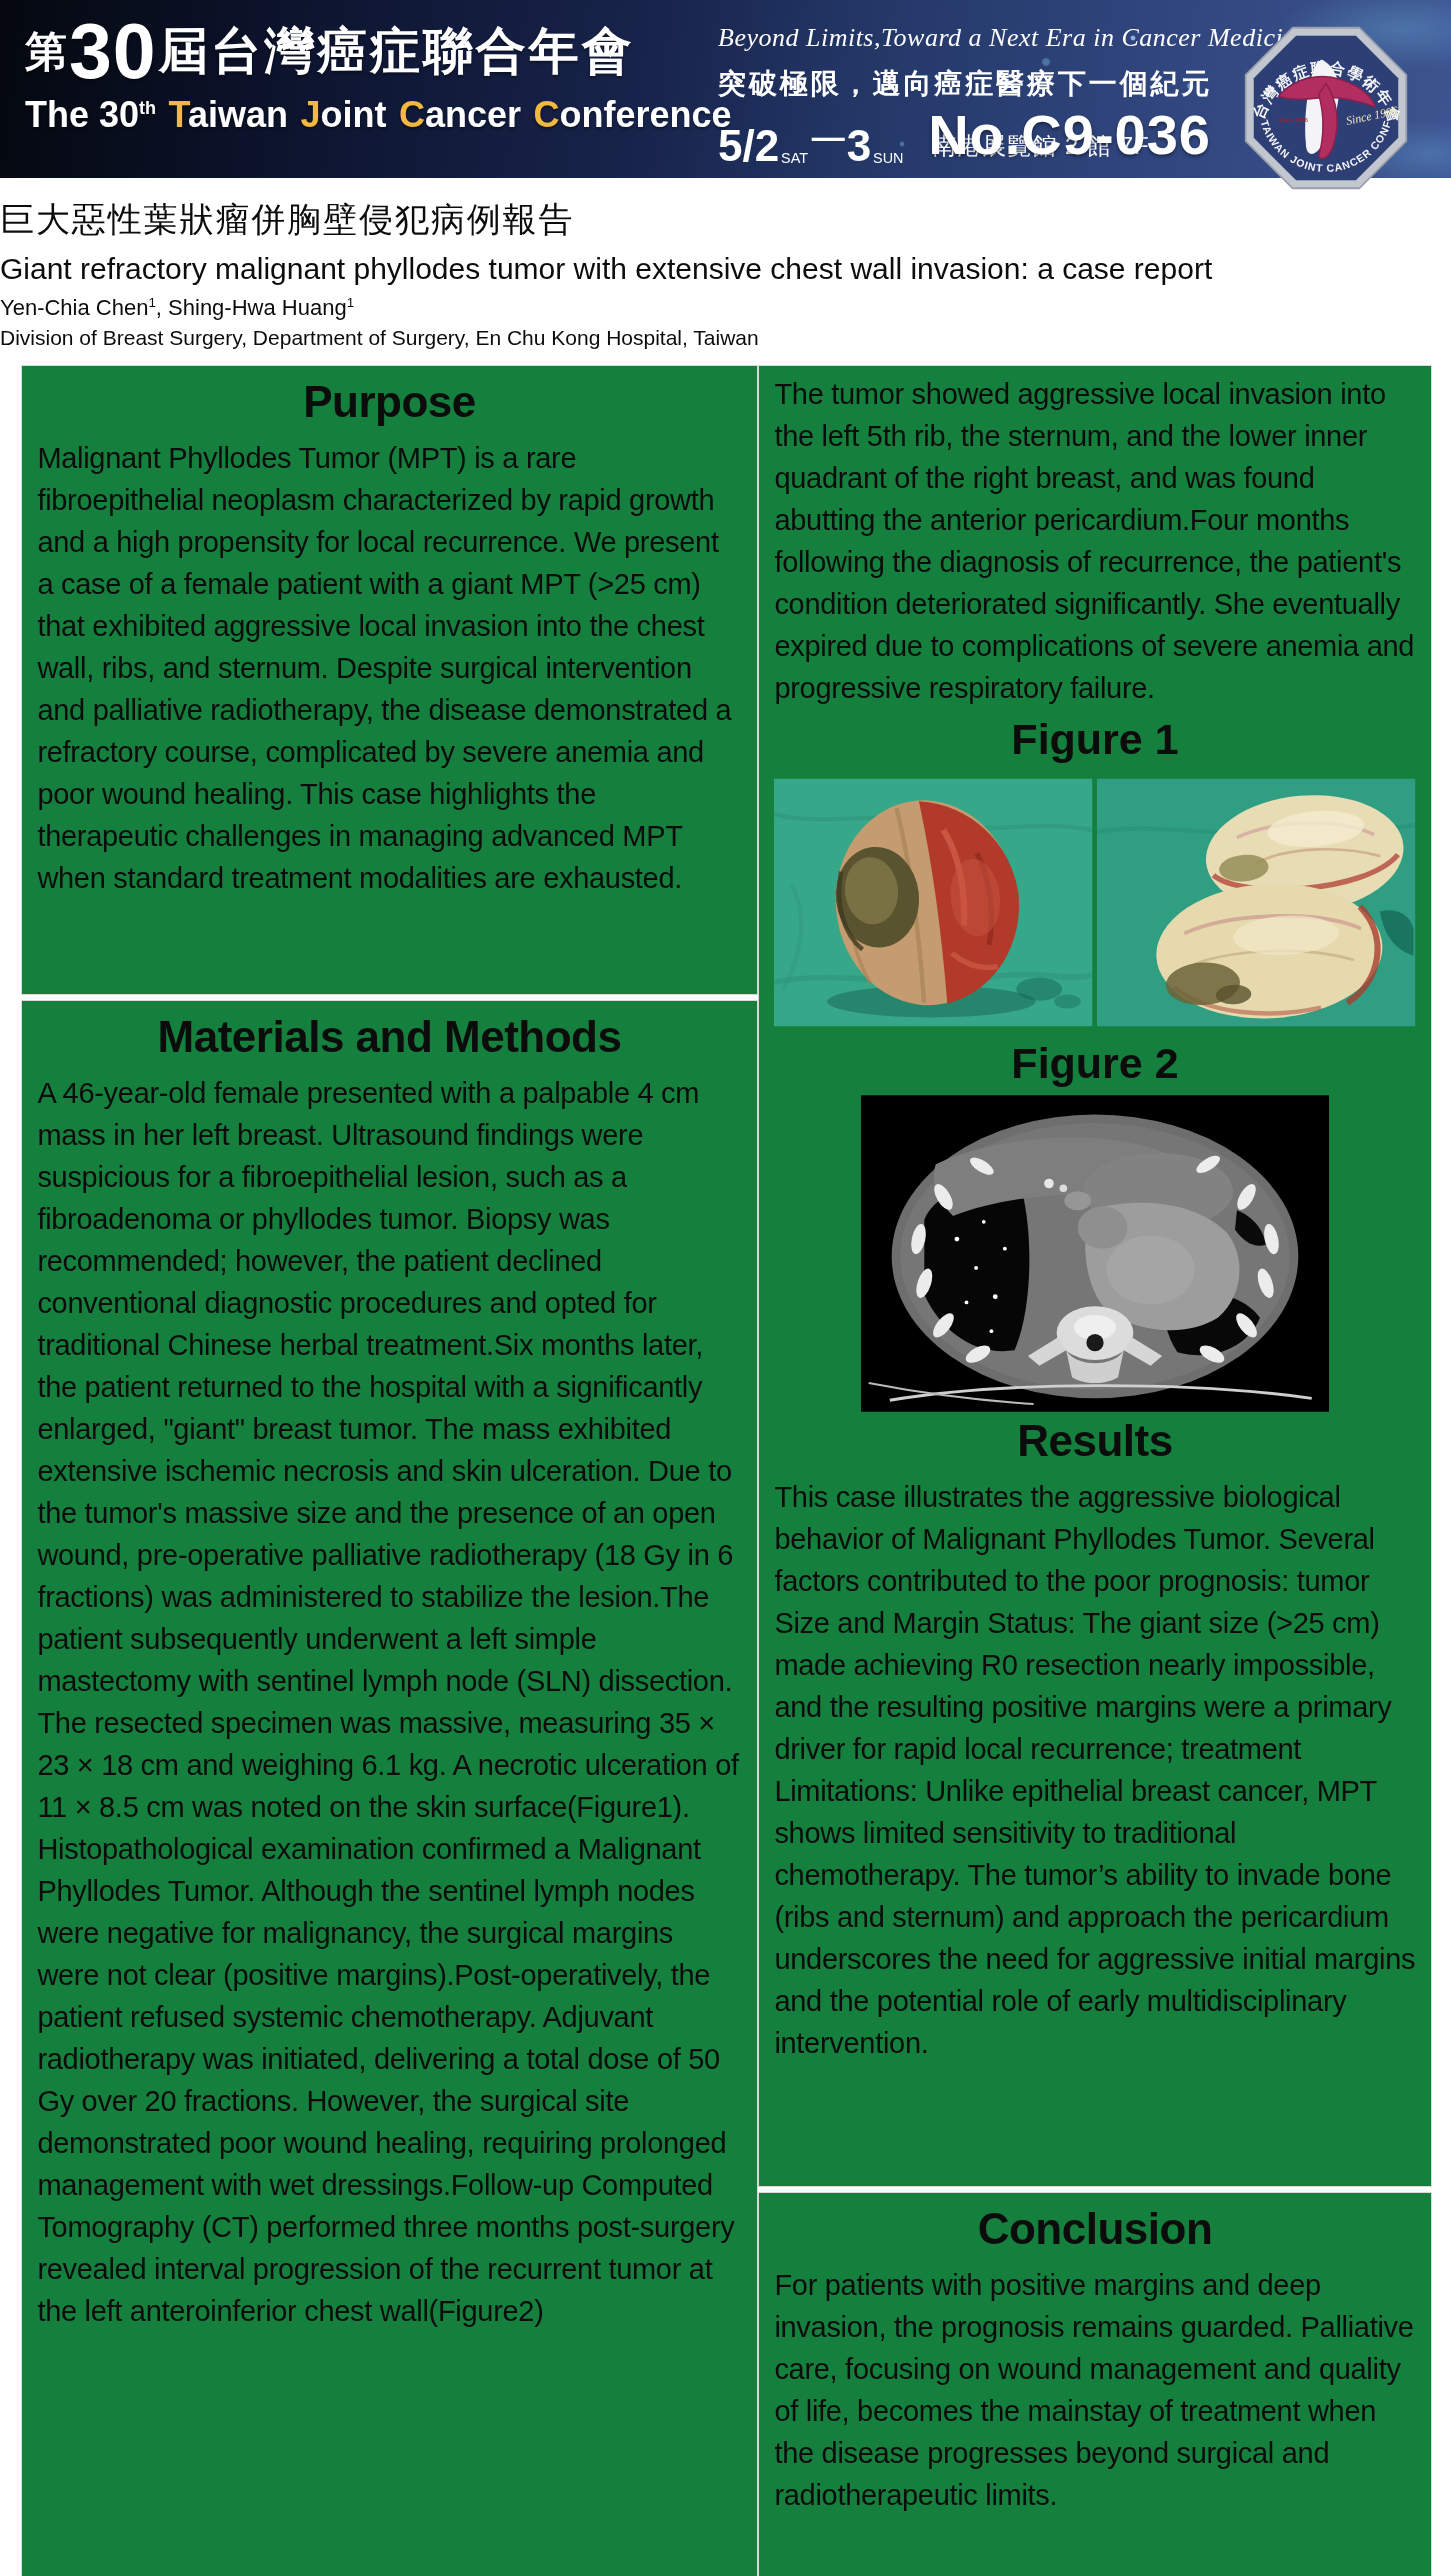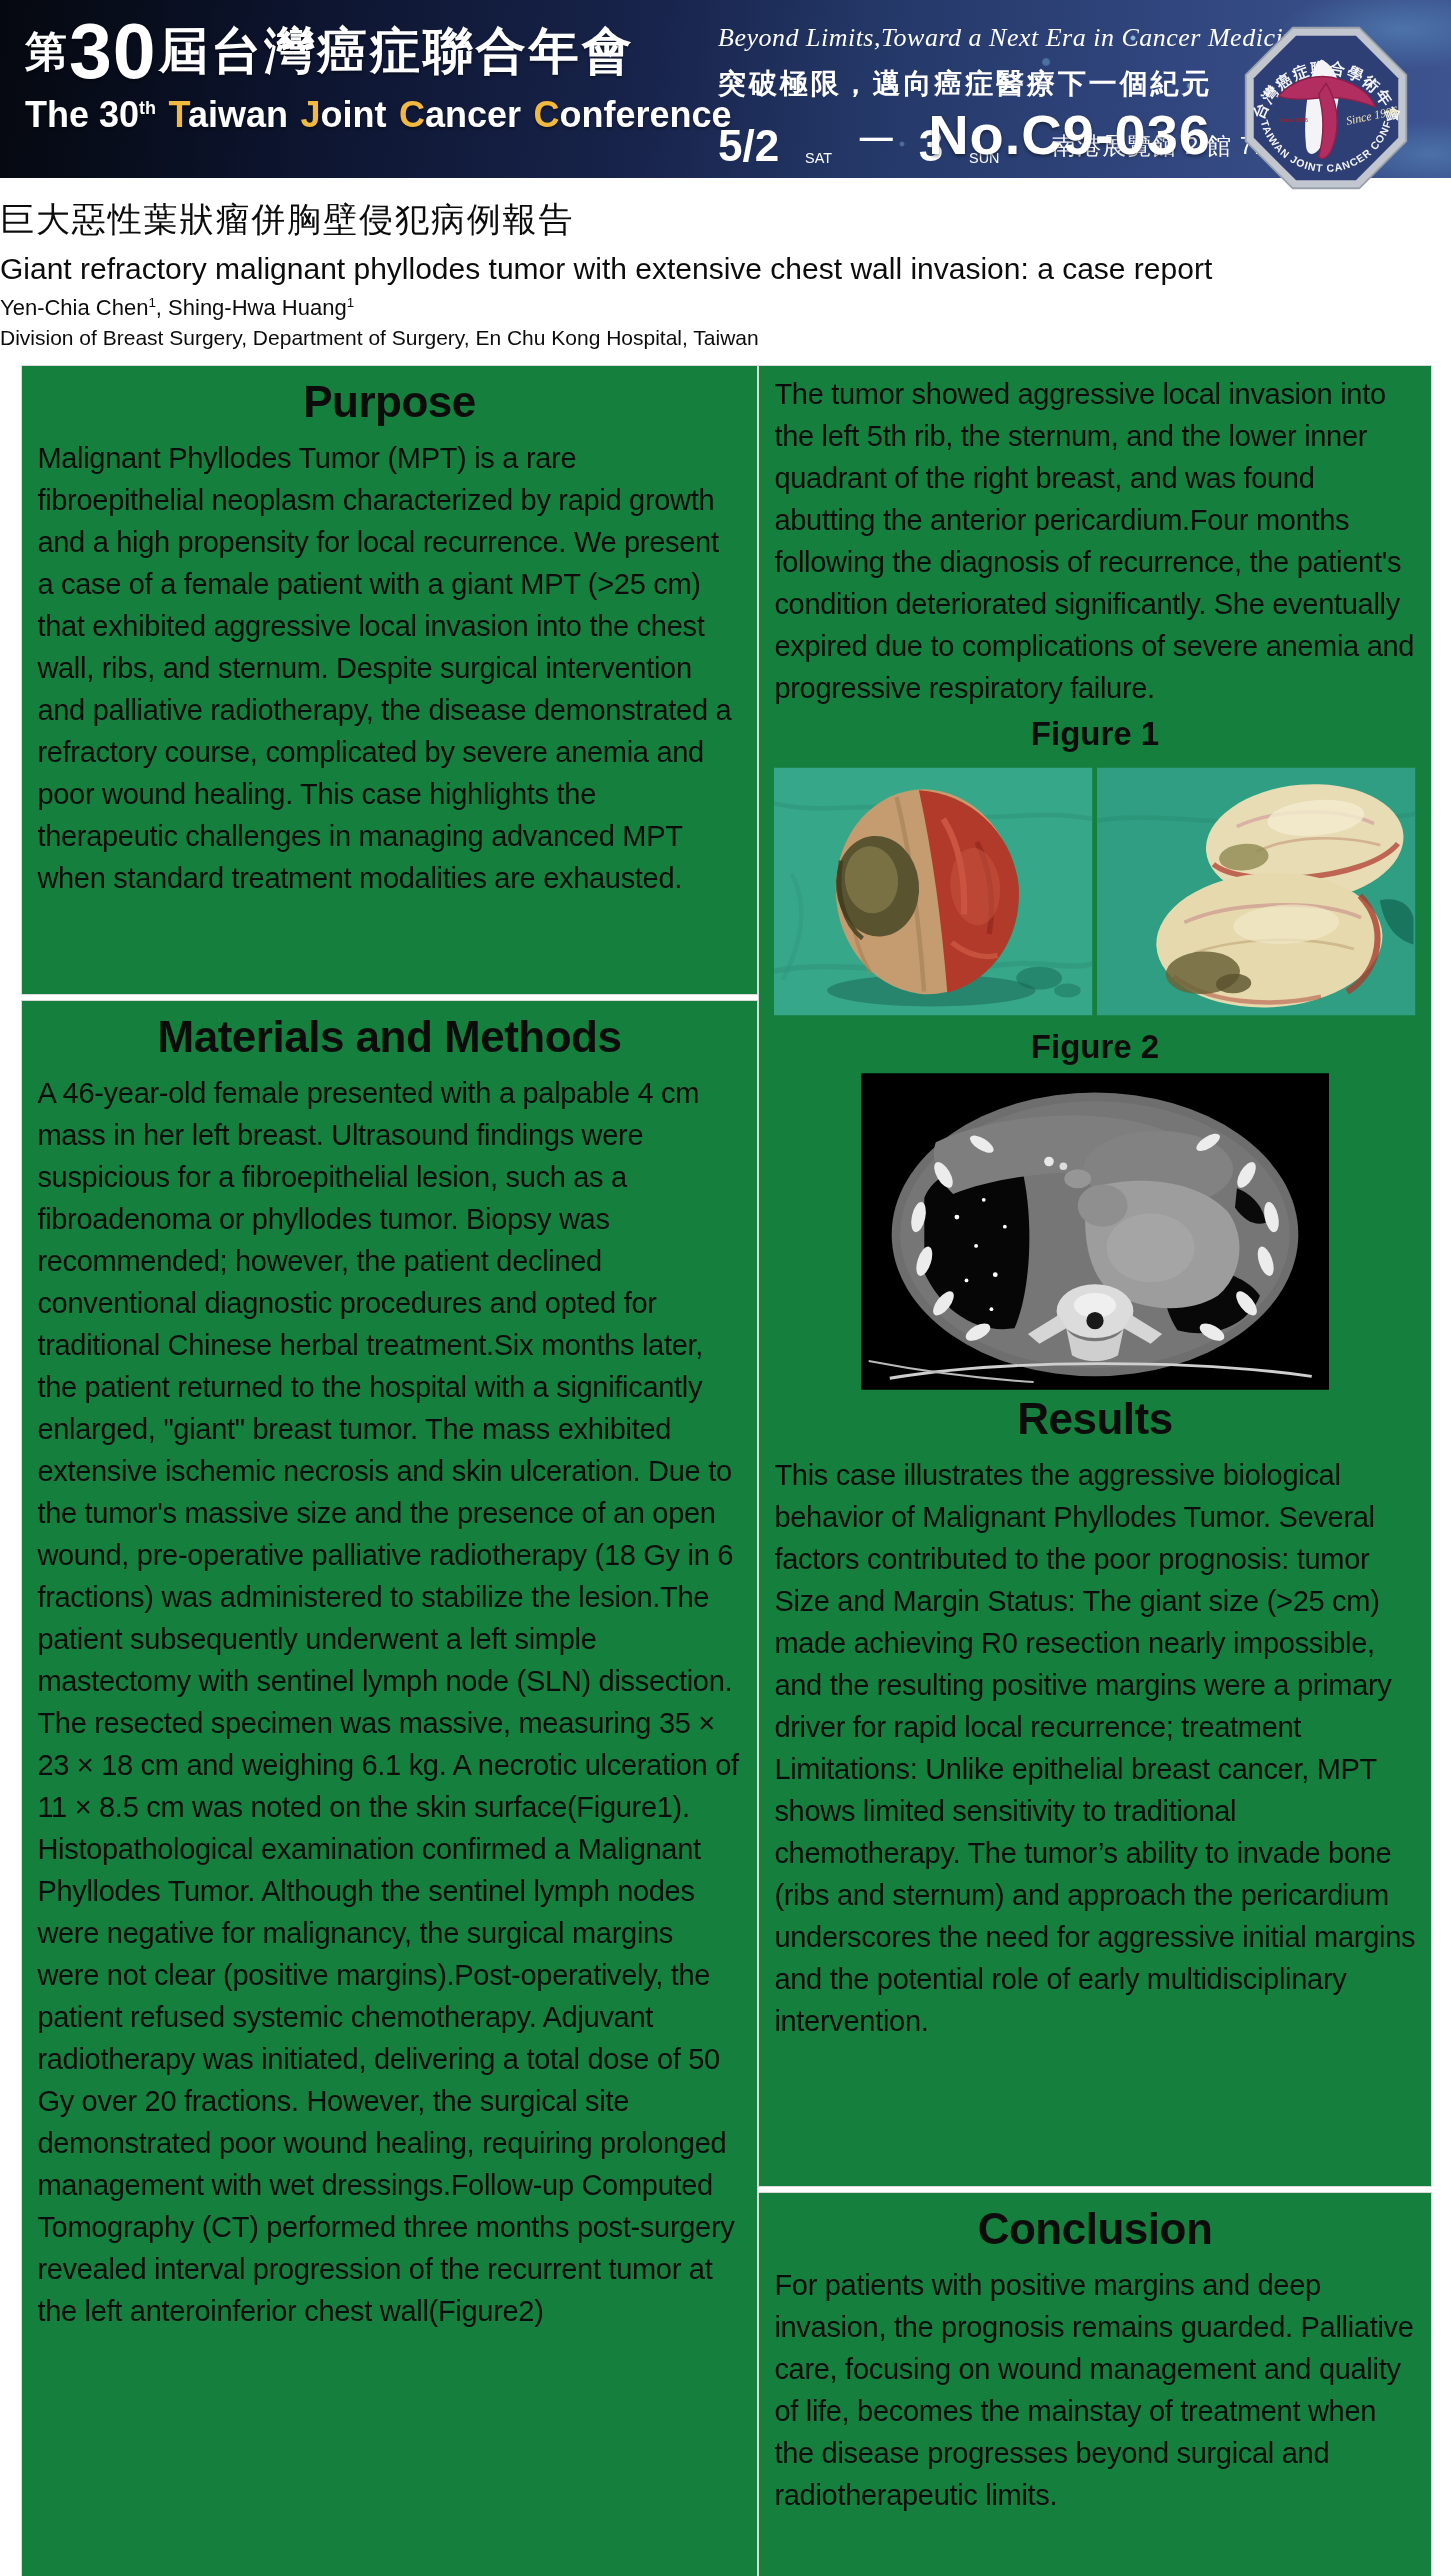--- a/index.html
+++ b/index.html
@@ -40,21 +40,21 @@
   .zh-pre  { font-size: 42px; }
   .zh-num  { font-size: 77px; line-height: 77px; letter-spacing: 1px; padding: 0 1.9px; }
   .zh-post { font-size: 50px; letter-spacing: 2.9px; }
   .en-line { font-size: 36px; font-weight: 700; margin-top: 3.8px; letter-spacing: 0px; text-shadow: 0 1.9px 2.9px rgba(0,0,0,.4); }
   .en-line .yellow { color: #f2b93f; }
   .conf-word { margin-left: 12.5px; }
   .en-line sup { font-size: 18px; }
   .hdr-mid { position: absolute; left: 718px; top: 23px; }
   .slogan-en { font-family: "Liberation Serif", serif; font-style: italic; font-size: 26px; letter-spacing: 0.5px; }
   .slogan-zh { font-size: 28px; font-weight: 700; margin-top: 11.5px; letter-spacing: 2.9px; font-family: Liberation Serif, serif; }
-  .date-row { display: flex; align-items: flex-end; margin-top: 15.4px; gap: 24px; }
+  .date-row { display: flex; align-items: flex-end; margin-top: 15.4px; }
   .d-big { font-size: 44px; font-weight: 700; line-height: 42px; }
   .d-small { font-size: 14.4px; font-weight: 400; margin: 0 1.9px 1.9px 1.9px; }
   .d-dash { font-size: 33px; font-weight: 700; margin: 0 1.9px 11.5px 1.9px; }
   .venue { font-size: 24px; margin: 0 0 5.8px 27px; letter-spacing: 1px; }
   .poster-no {
     position: absolute; right: 240px; bottom: 11.5px;
     font-size: 56px; font-weight: 800; letter-spacing: 1px;
     text-shadow: 0 1.9px 3.8px rgba(0,0,0,.45);
   }
   .logo-wrap { position: absolute; right: 31px; top: 11.5px; width: 188px; height: 192px; z-index: 5; }
@@ -72,21 +72,21 @@
   .box { border: 1px solid #d9d9d9; background: #15803d; padding: 7.7px 15.4px; overflow: hidden; }
   .box-purpose { height: 630px; margin-bottom: 4.8px; }
   .box-methods { height: 1577px; }
   .box-main { height: 1822px; margin-bottom: 4.8px; }
   .box-conclusion { height: 417px; }
   .section-heading {
     font-size: 44px; font-weight: 700; text-align: center;
     margin: 3.8px 0 9.6px 0; letter-spacing: -0.5px;
   }
   .fig-heading {
-    font-size: 33px; font-weight: 700; text-align: center;
+    font-size: 43px; font-weight: 700; text-align: center;
     margin: 5.8px 0 7.7px 0;
   }
   .body-text {
     font-size: 29px; line-height: 42px; margin: 0;
     letter-spacing: -0.3px; color: #0c0c0c; text-align: left;
   }
   .fig-row { display: flex; gap: 4.8px; justify-content: center; margin: 1.9px 0 1.9px 0; }
   svg.photo { width: 322px; height: 261px; display: block; }
   svg.ct { width: 468px; height: 317px; display: block; margin: 1.9px auto 1.9px auto; }
 </style>

